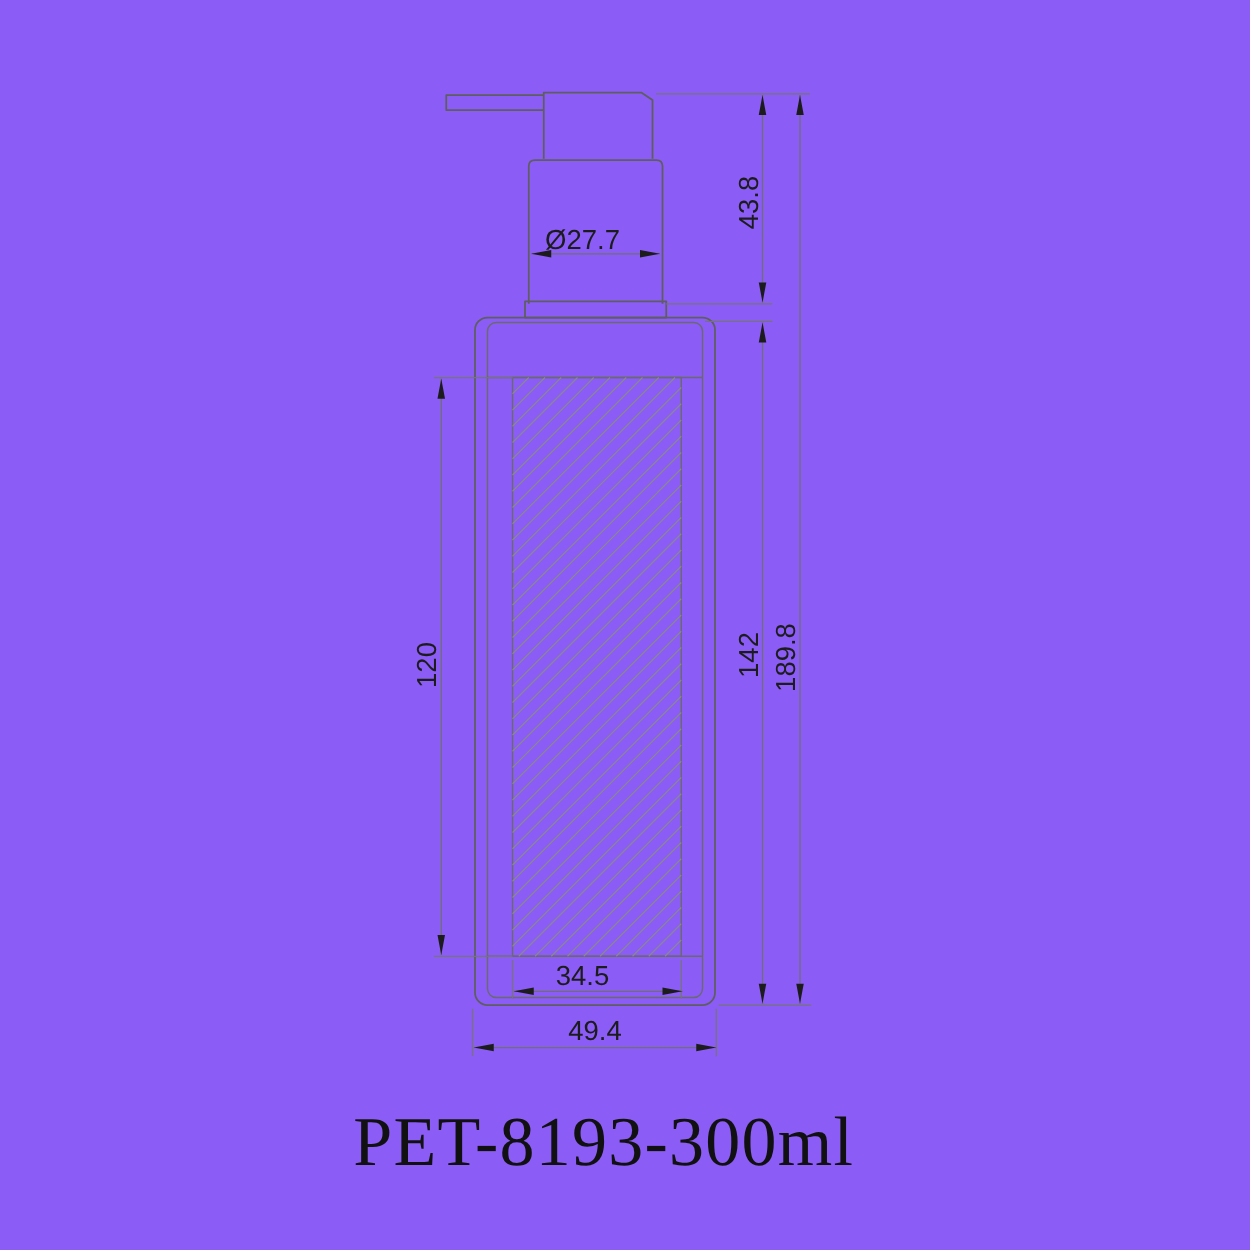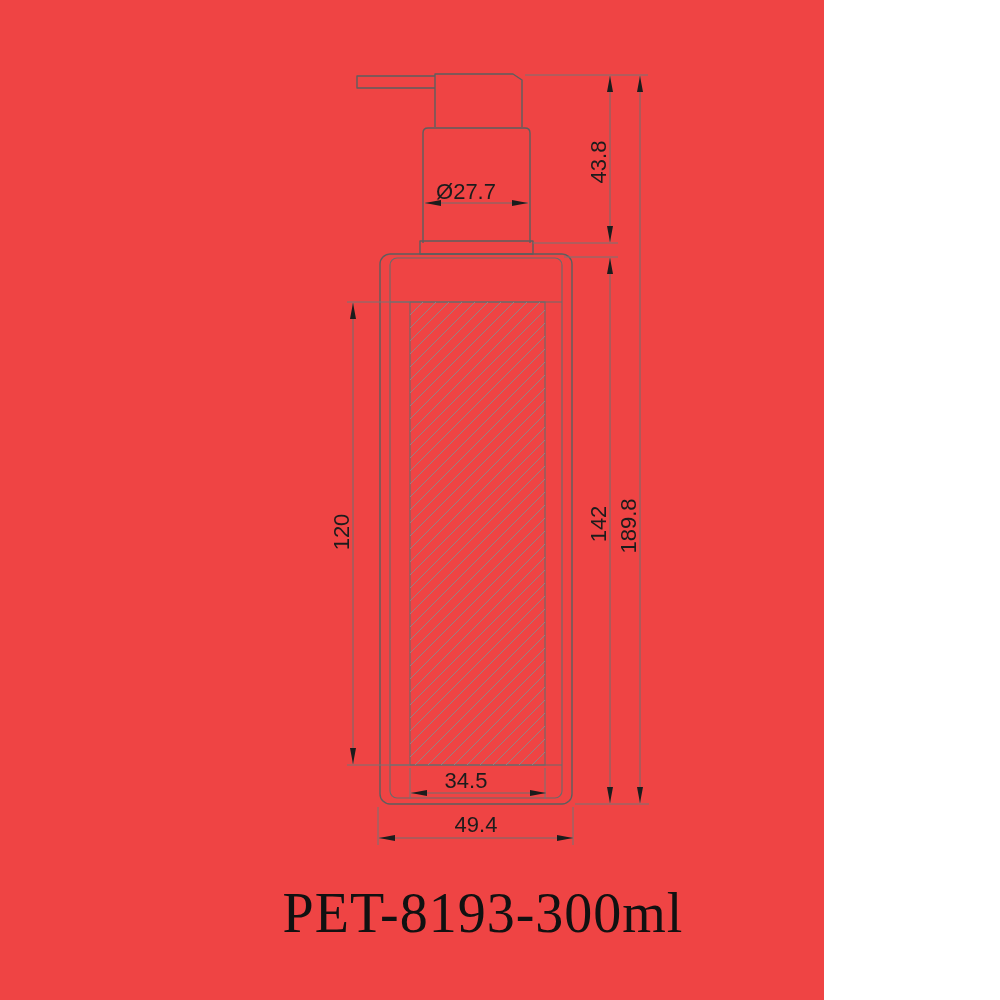--- a/index.html
+++ b/index.html
@@ -5,23 +5,23 @@
   html, body {
     margin: 0;
     padding: 0;
     background: #ffffff;
     width: 1000px;
     height: 1000px;
     overflow: hidden;
   }
   .stage {
     position: relative;
-    width: 824px;
+    width: 1000px;
     height: 1000px;
-    background: #ef4444;
+    background: #8b5cf6;
     font-family: "Liberation Sans", sans-serif;
   }
   svg { display: block; }
   .geo   { stroke: #5e5e5e; stroke-width: 1.4; fill: none; stroke-linejoin: round; }
   .geo2  { stroke: #6a6a6a; stroke-width: 1.1; fill: none; }
   .dimln { stroke: #6f6f6f; stroke-width: 1;   fill: none; }
   .extln { stroke: #757575; stroke-width: 1;   fill: none; }
   .arrow { fill: #1c1c1c; stroke: none; }
   .dimtx {
     fill: #1c1c1c;

